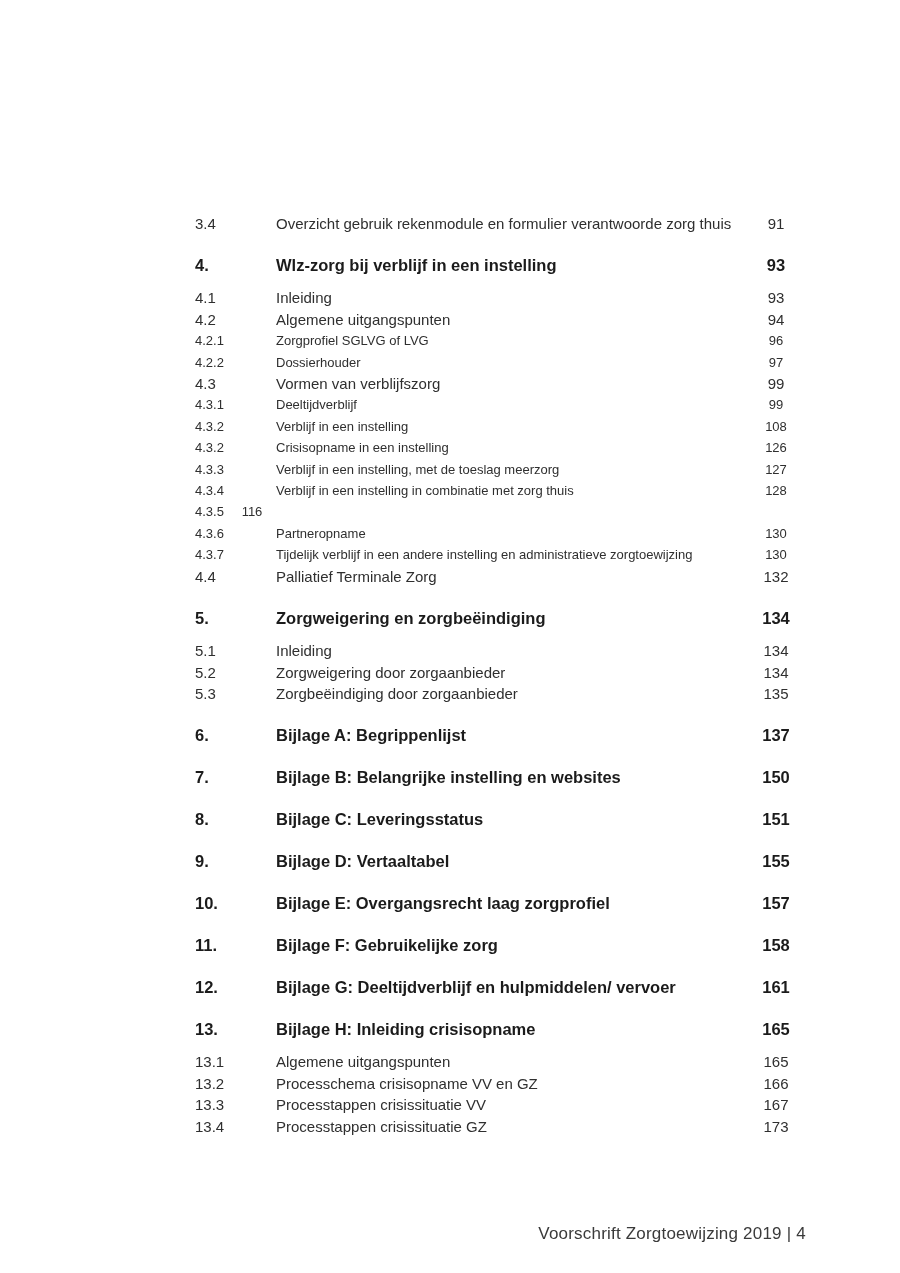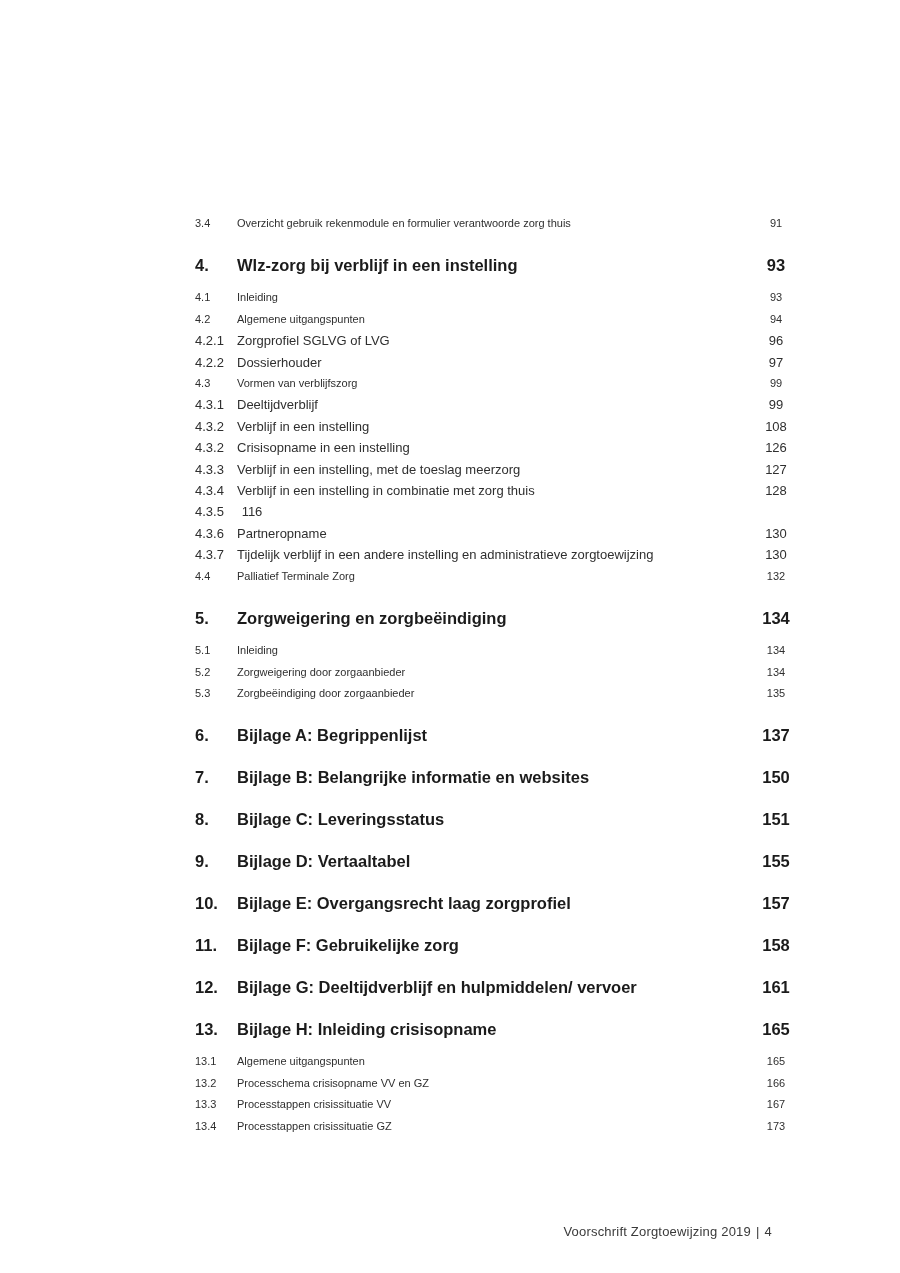--- a/index.html
+++ b/index.html
@@ -32,46 +32,47 @@
   }
   .row .num {
     flex: none;
     width: 42px;
   }
   .row .title {
     flex: 1 1 auto;
     padding-right: 10px;
     white-space: nowrap;
     overflow: hidden;
+    margin-left: 39px;
   }
   .row .pagenum {
     flex: none;
     text-align: center;
     min-width: 30px;
   }
   .sub2 {
-    font-size: 11px;
+    font-size: 15px;
     line-height: 21.4px;
   }
   .sub3 {
     font-size: 13px;
     line-height: 21.4px;
   }
   .heading {
     font-size: 16.5px;
     font-weight: bold;
     color: #1b1b1b;
     line-height: 22px;
     margin: 20px 0 11px 0;
   }
   .footer {
     position: absolute;
     top: 1224px;
-    right: 128px;
-    font-size: 13px;
+    right: 94px;
+    font-size: 17px;
     color: #3a3a3a;
     letter-spacing: 0.2px;
     white-space: nowrap;
   }
   .footer .sep {
     margin: 0 5px;
   }
 </style>
 </head>
 <body>
@@ -178,21 +179,21 @@
     <span class="title">Zorgbeëindiging door zorgaanbieder</span>
     <span class="pagenum">135</span>
   </div>
       <div class="row heading">
     <span class="num">6.</span>
     <span class="title">Bijlage A: Begrippenlijst</span>
     <span class="pagenum">137</span>
   </div>
       <div class="row heading">
     <span class="num">7.</span>
-    <span class="title">Bijlage B: Belangrijke informatie en websites</span>
+    <span class="title">Bijlage B: Belangrijke instelling en websites</span>
     <span class="pagenum">150</span>
   </div>
       <div class="row heading">
     <span class="num">8.</span>
     <span class="title">Bijlage C: Leveringsstatus</span>
     <span class="pagenum">151</span>
   </div>
       <div class="row heading">
     <span class="num">9.</span>
     <span class="title">Bijlage D: Vertaaltabel</span>

